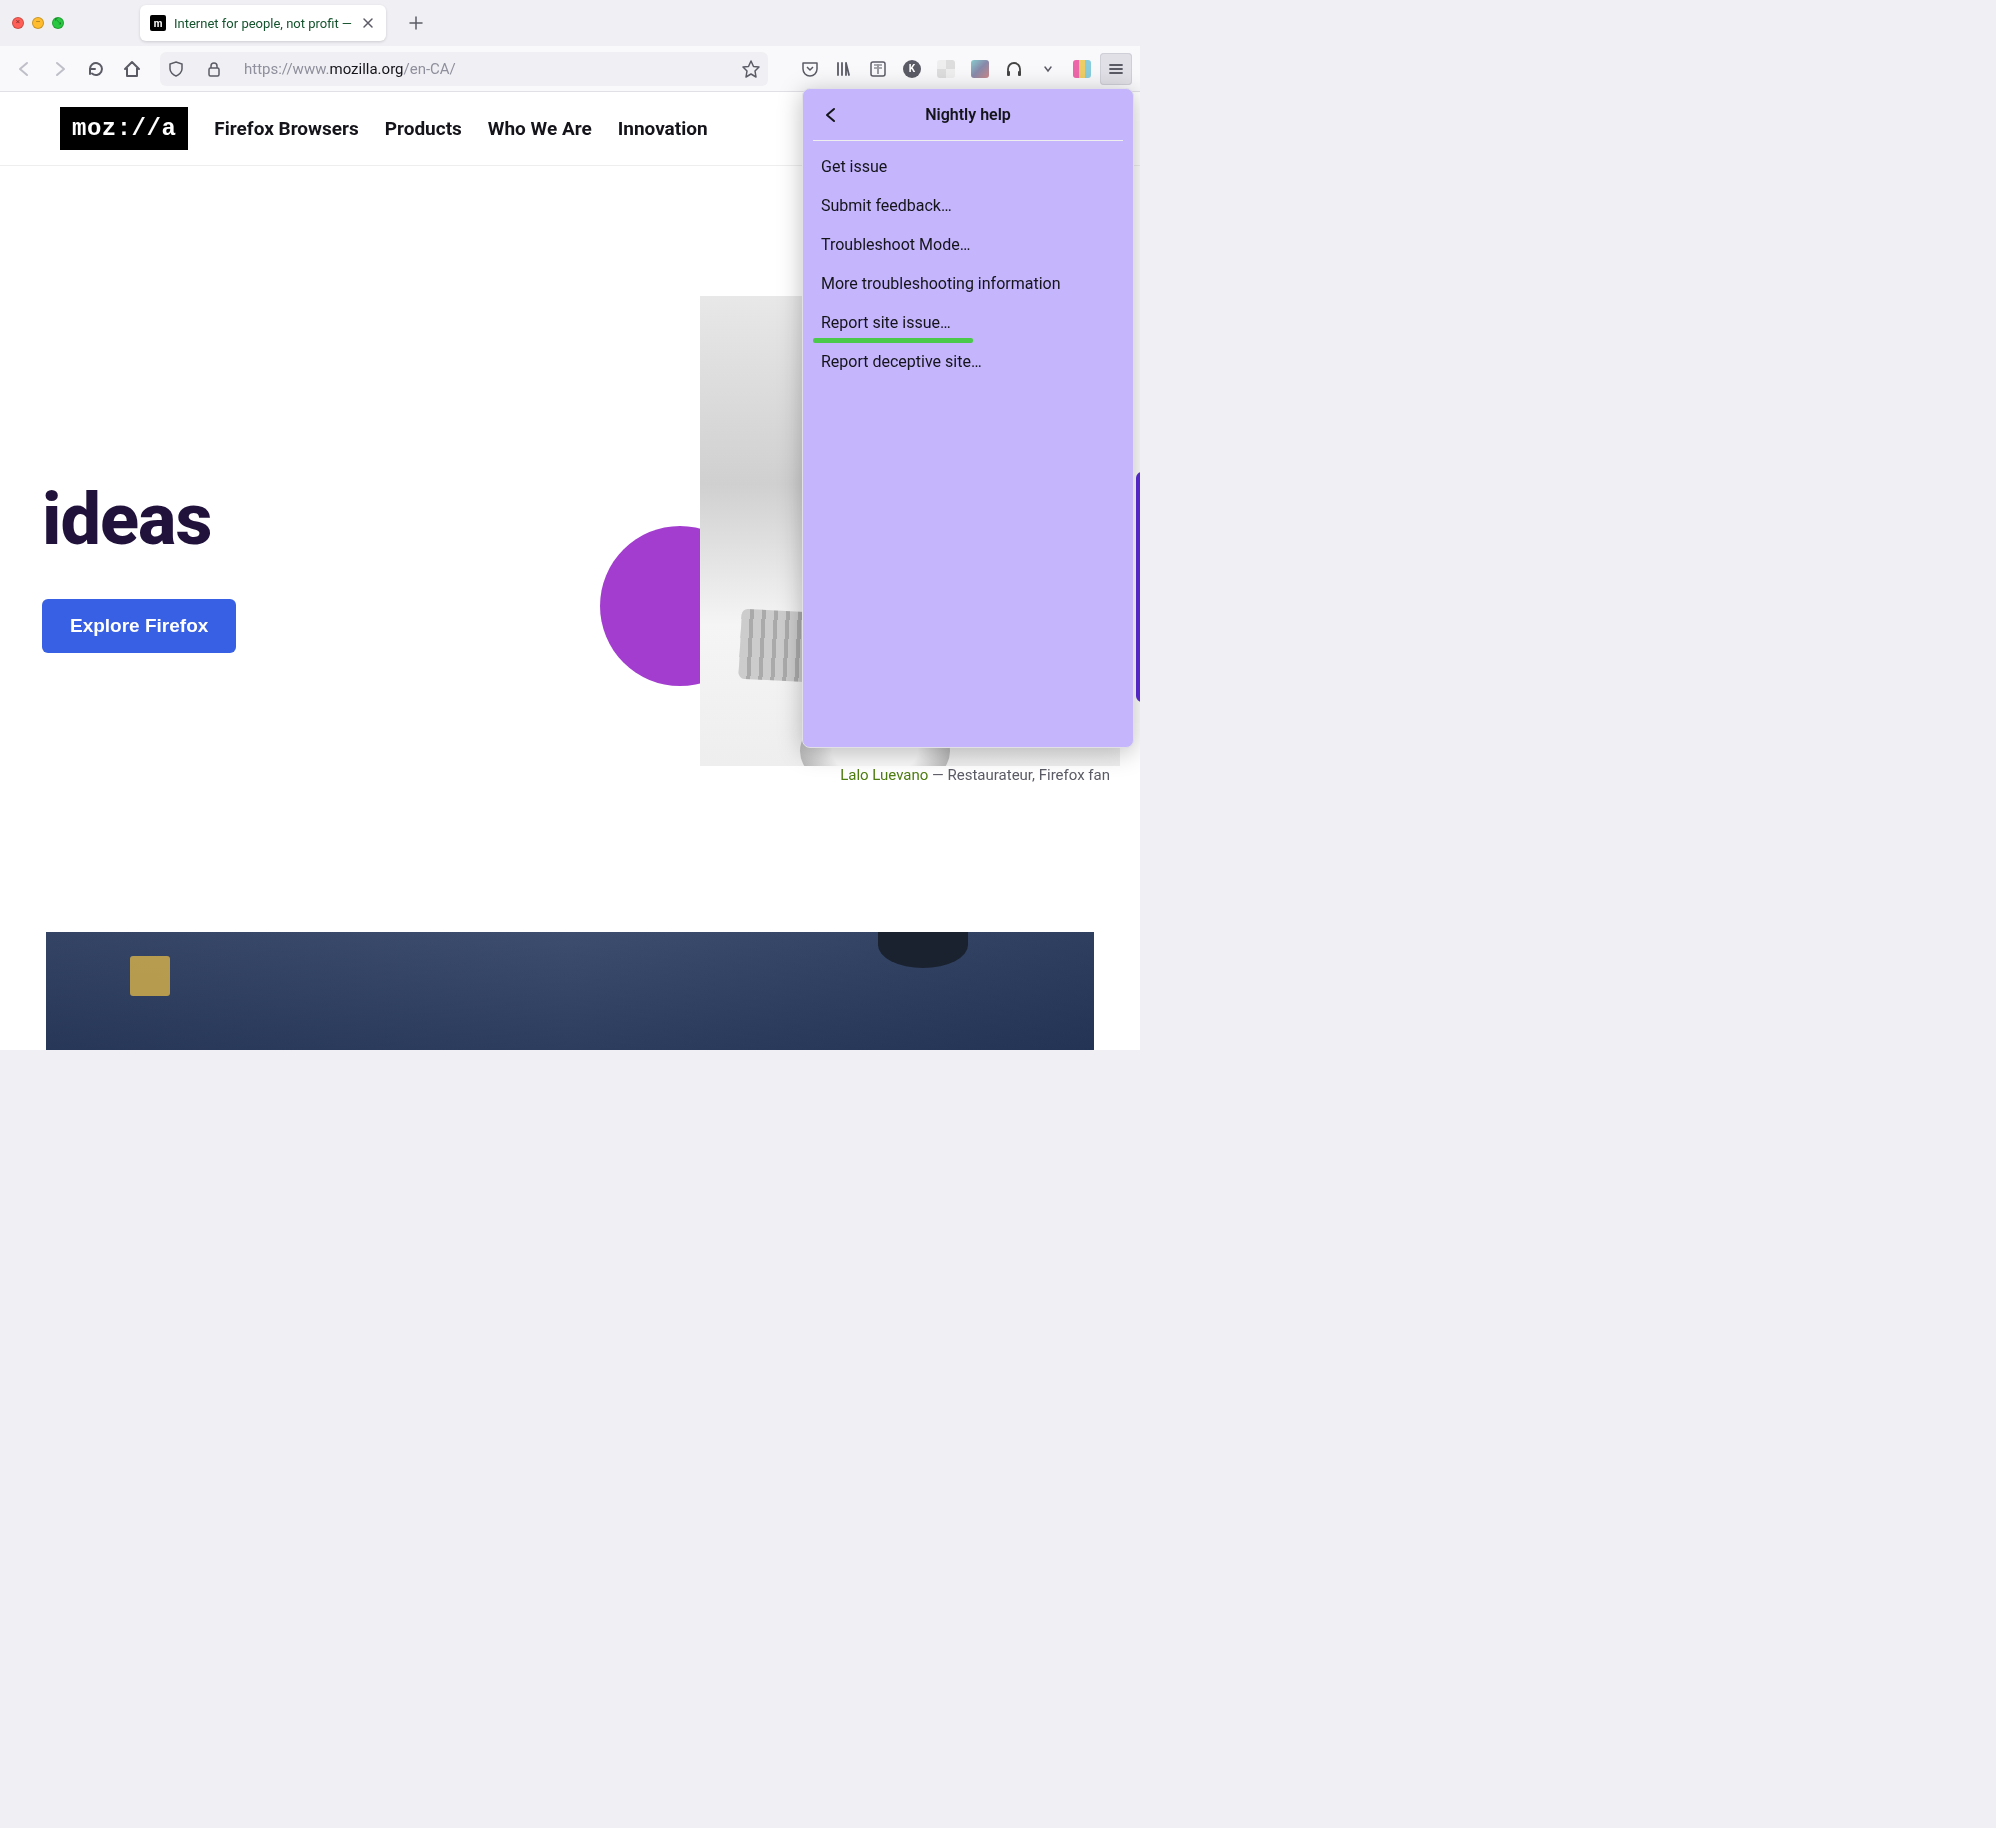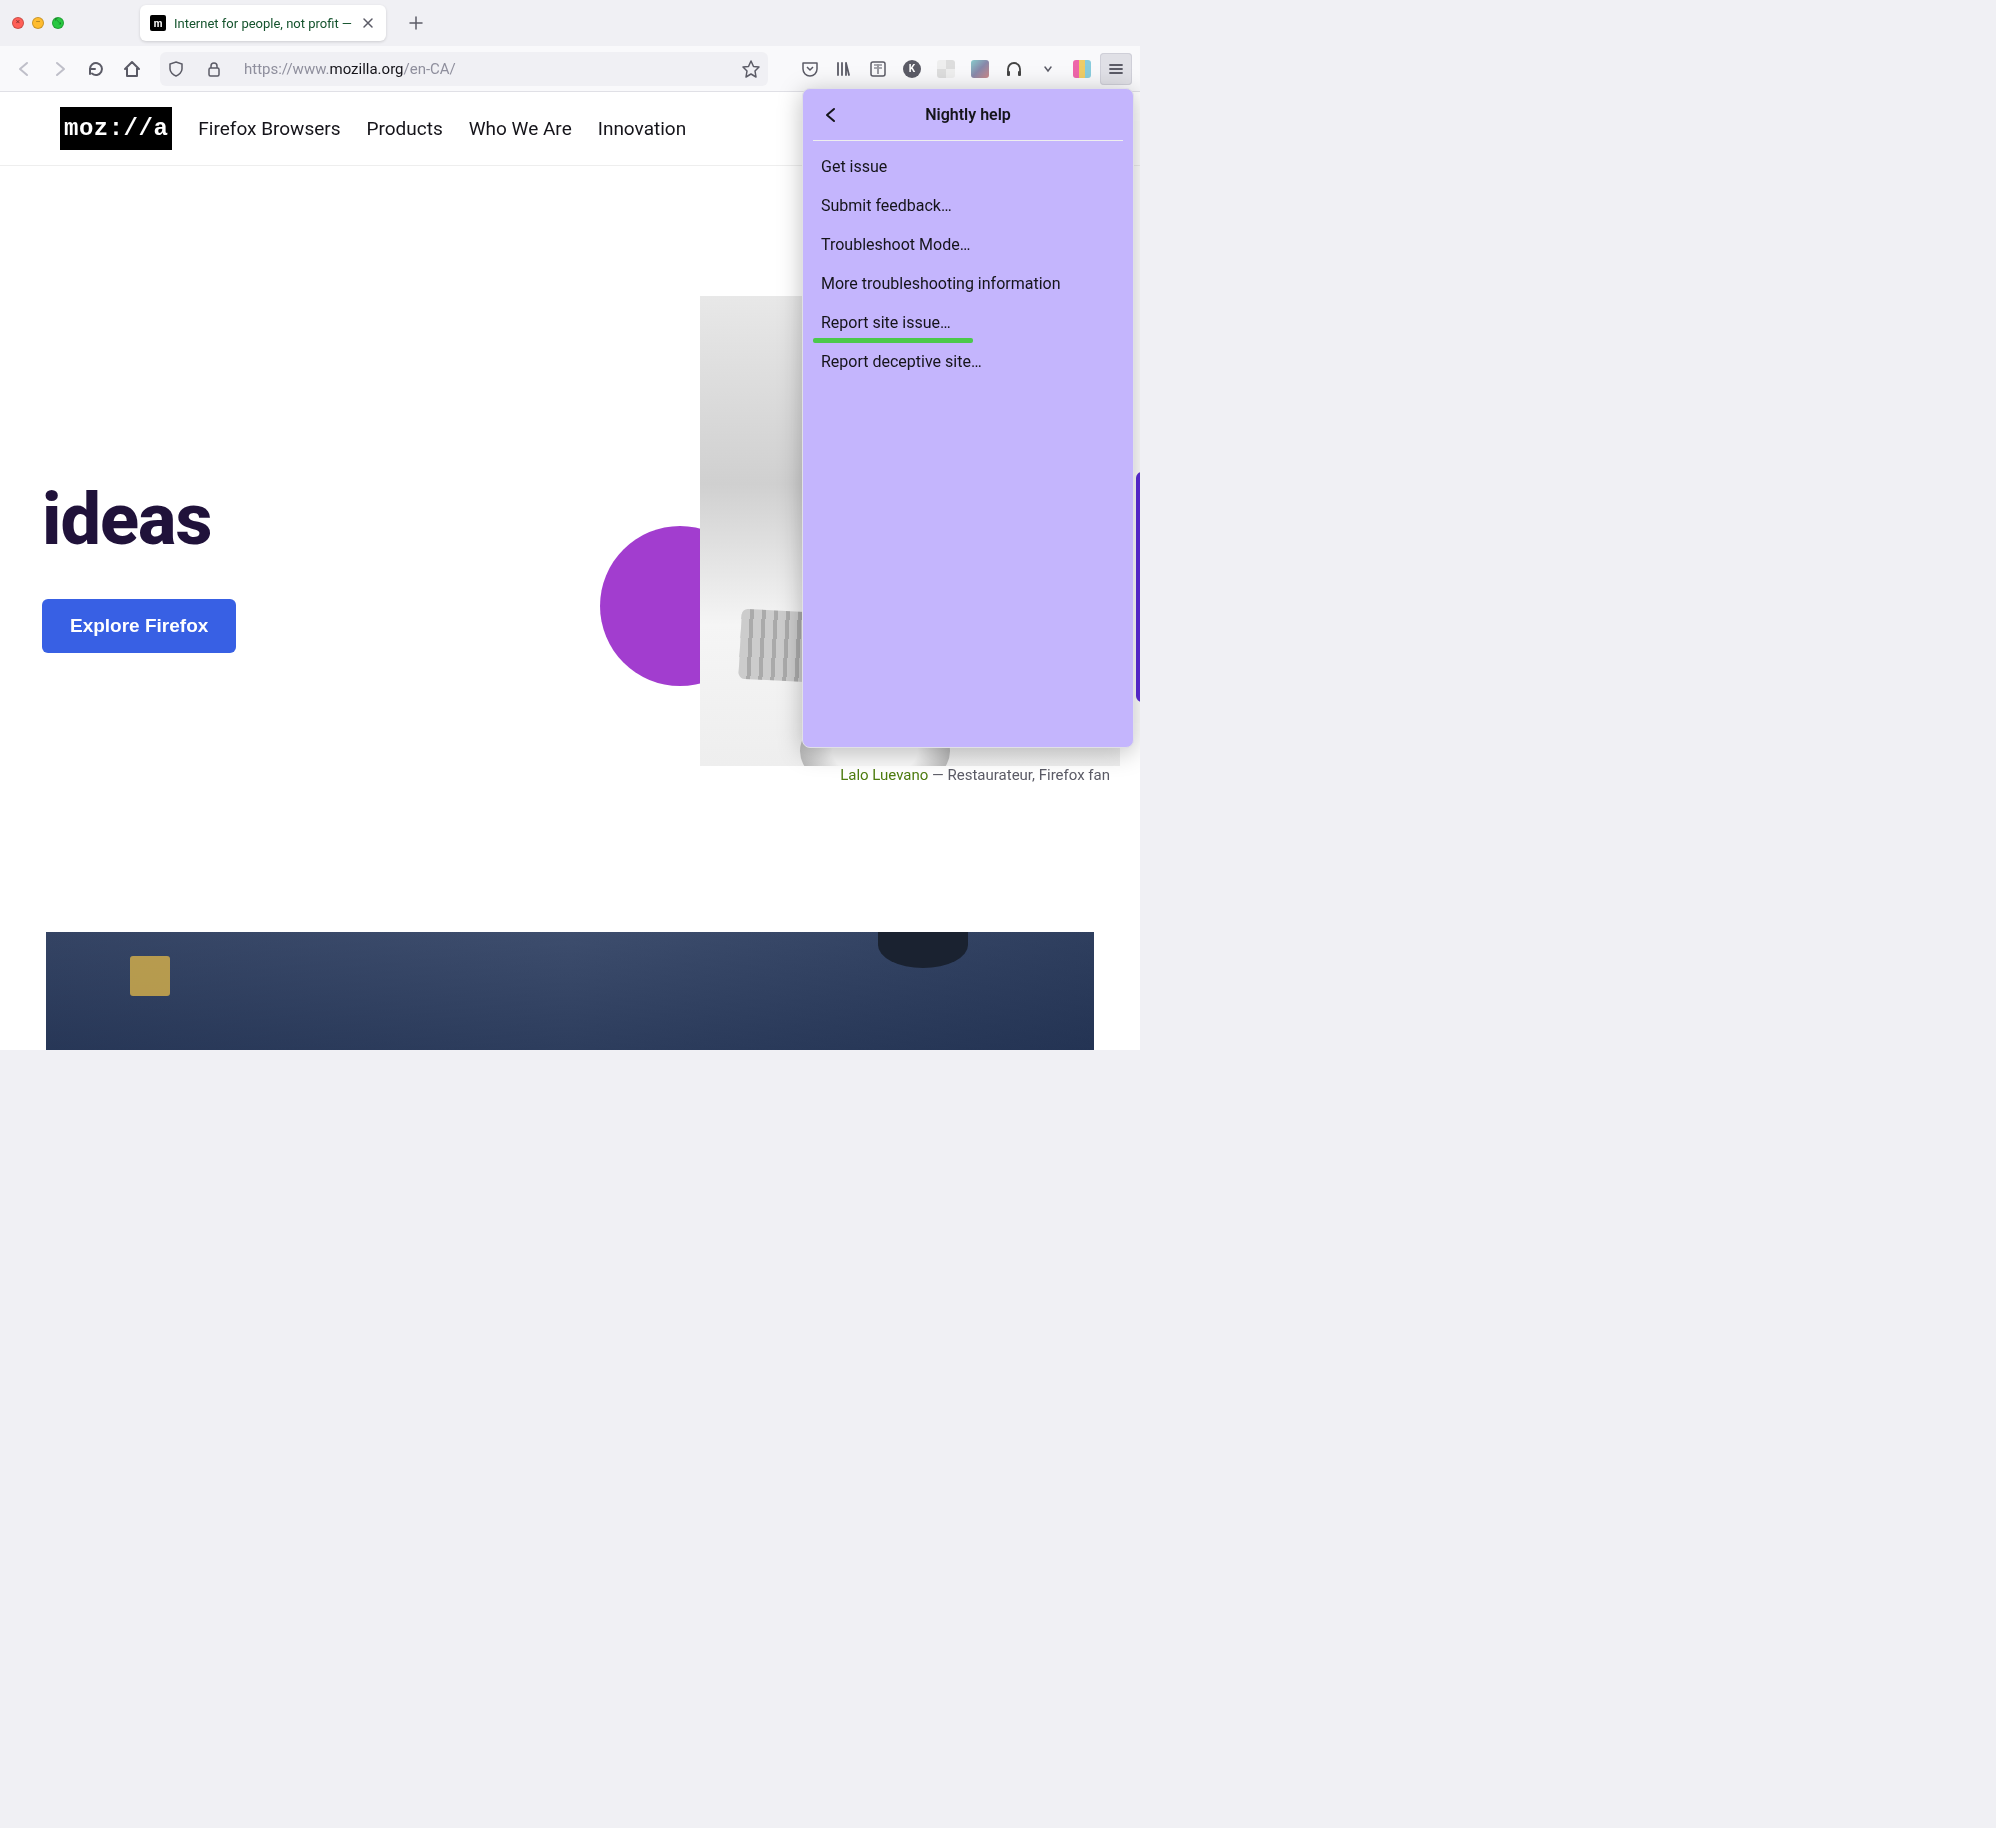--- a/index.html
+++ b/index.html
@@ -98,27 +98,27 @@
   .site-header {
     height: 74px;
     border-bottom: 1px solid #eee;
     display:flex;
     align-items:center;
     padding: 0 60px;
     gap: 26px;
   }
   .mozilla-logo {
     background:#000;color:#fff;
-    padding: 8px 4px;
+    padding: 8px 12px;
     font-family: "Courier New", monospace;
     font-weight: bold;
     font-size: 24px;
     letter-spacing: 0.5px;
   }
-  .nav-link { font-size:19px; font-weight:400; color:#15141a;}
+  .nav-link { font-size:19px; font-weight:700; color:#15141a;}
   
   .hero {
     position: relative;
     padding: 40px 42px 0 42px;
     height: 720px;
   }
   .hero-title {
     font-size: 72px;
     font-weight: 800;
     color: #20123a;

